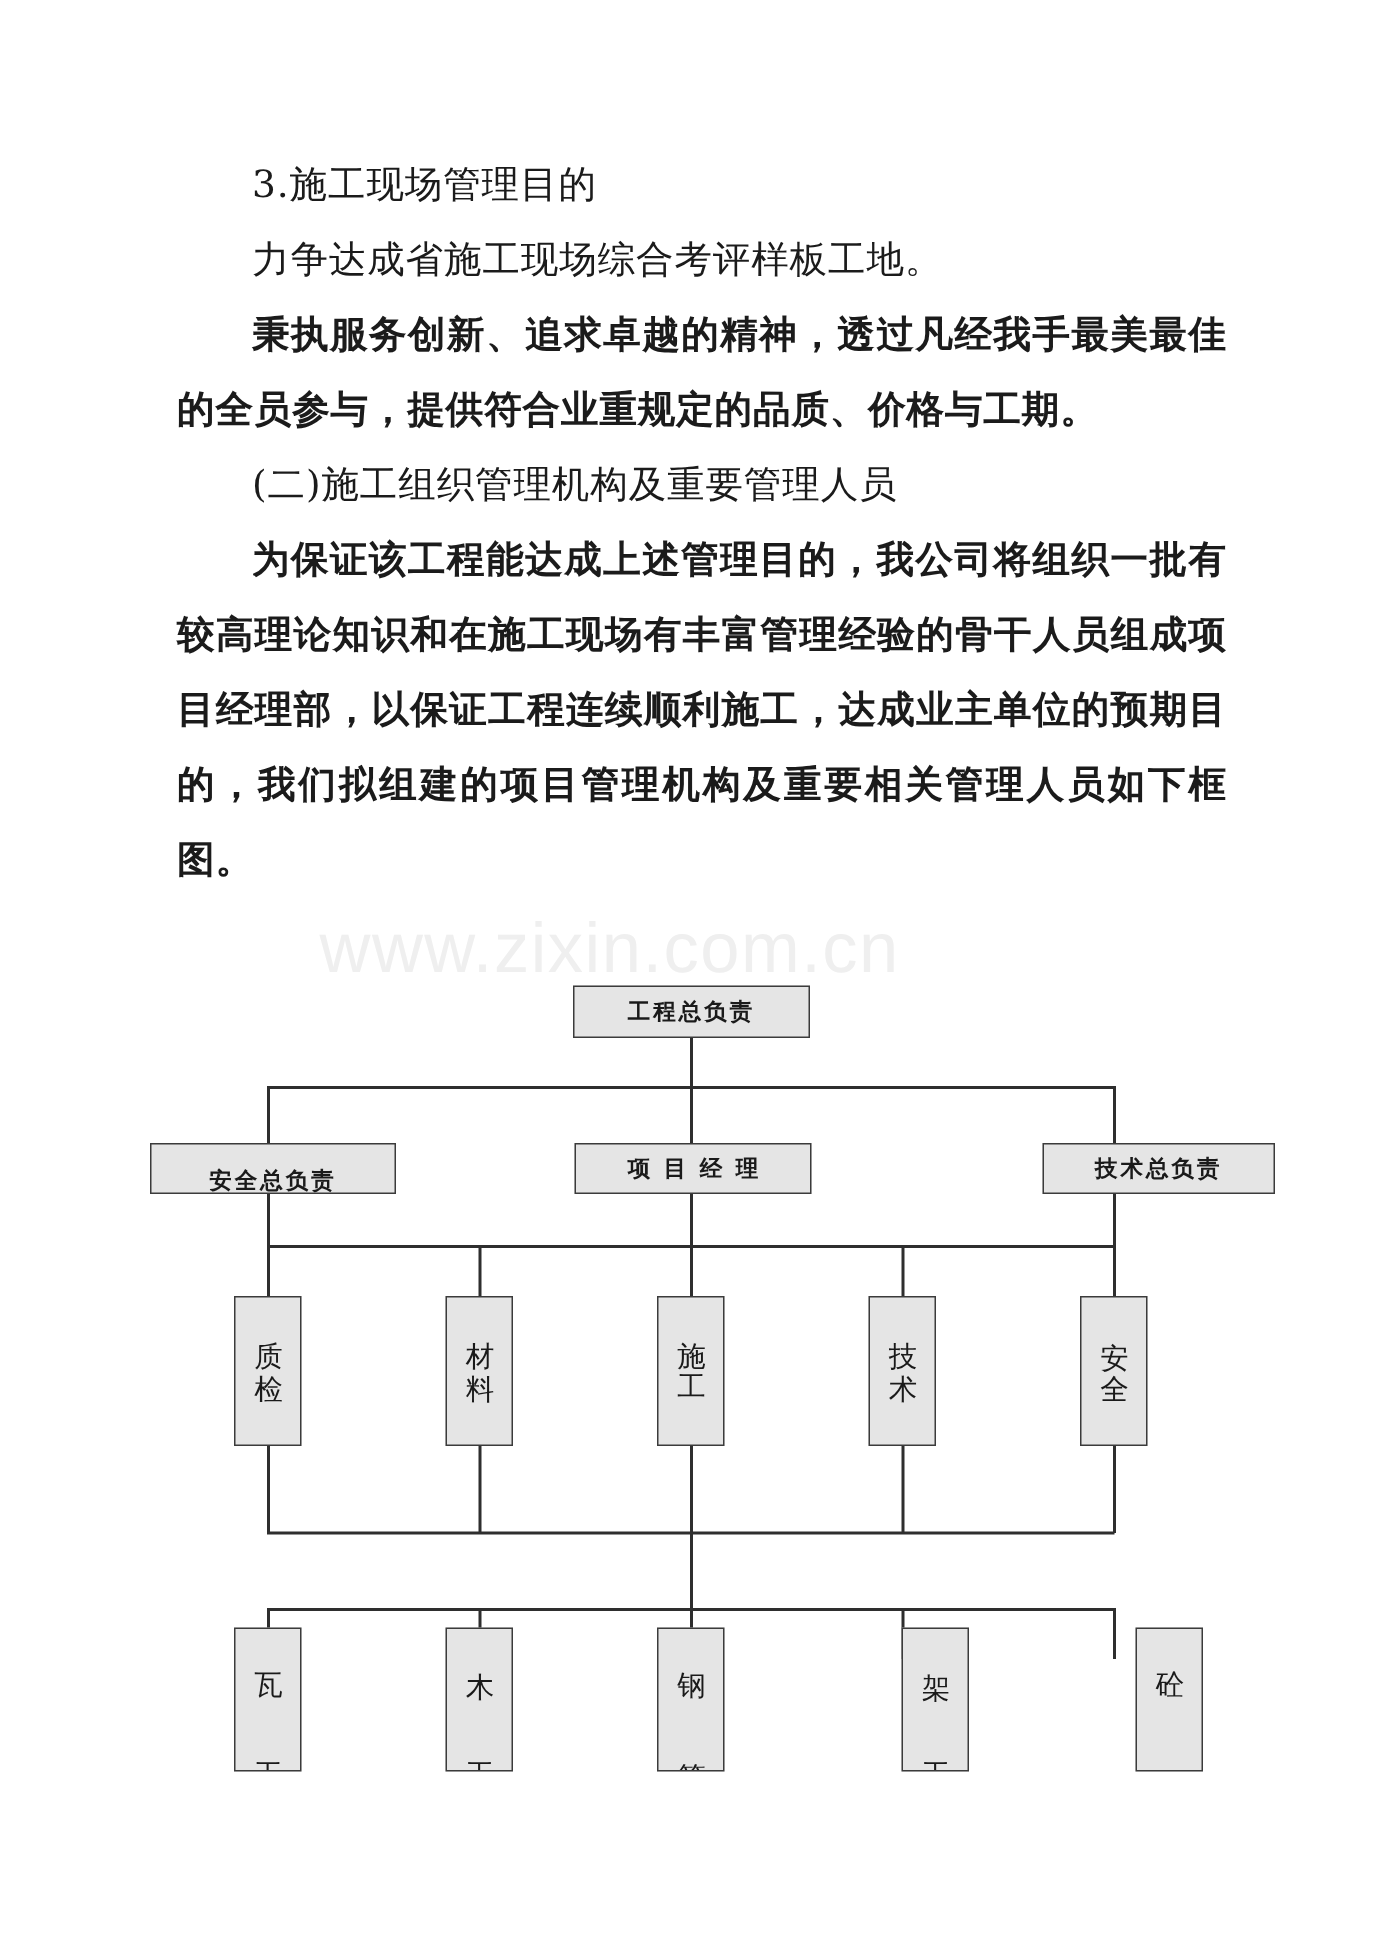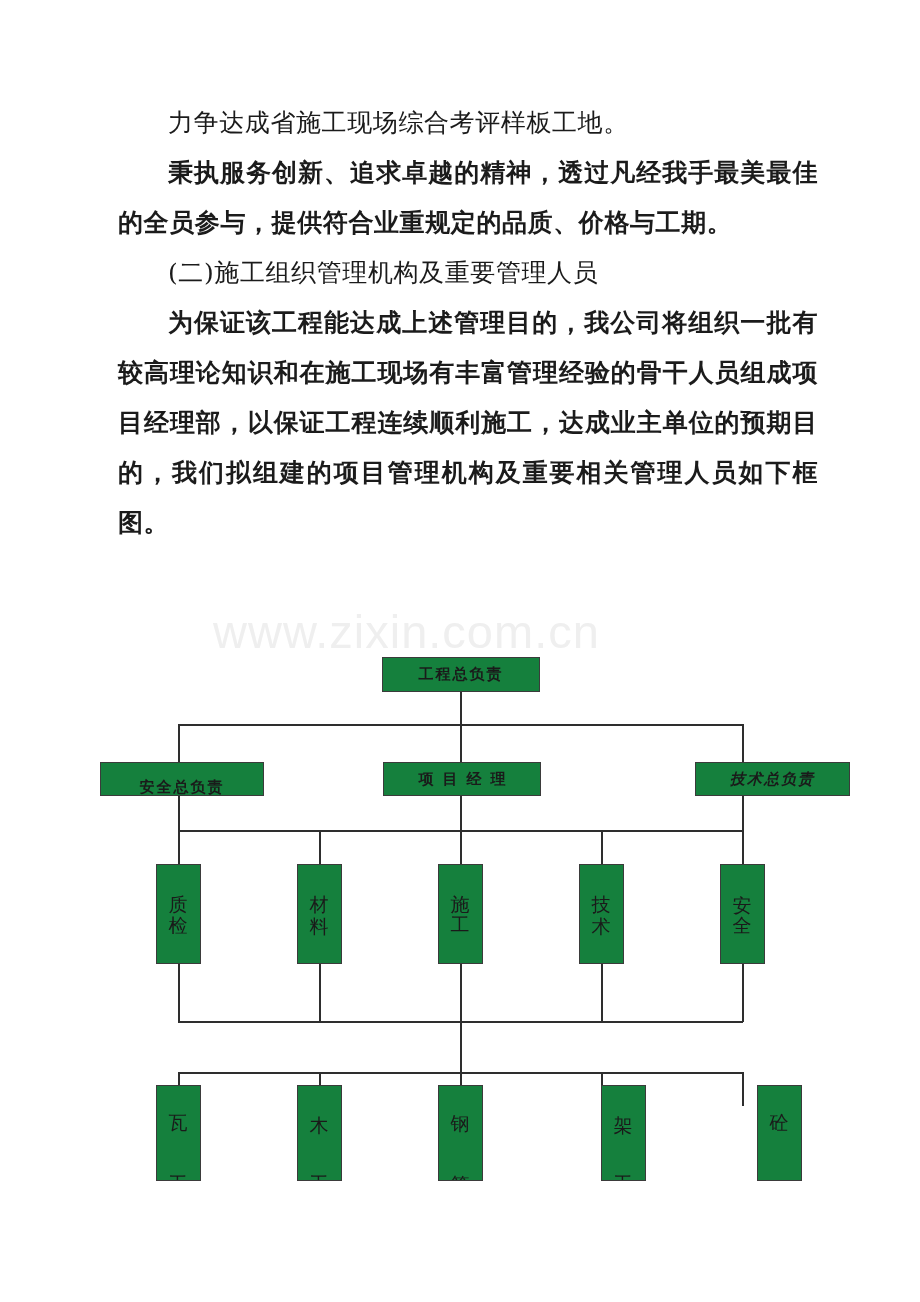--- a/index.html
+++ b/index.html
@@ -68,21 +68,21 @@
     z-index: 2;
     pointer-events: none;
   }
   .chart .node,
   .chart .line { pointer-events: auto; }
 
   .node {
     position: absolute;
     box-sizing: border-box;
     border: 1.6px solid #3b3b3b;
-    background: #15803d;
+    background: #e5e5e5;
     display: flex;
     align-items: center;
     justify-content: center;
     overflow: hidden;
   }
   .node .label {
     font-family: "DejaVu Sans", "Liberation Sans", sans-serif;
     font-size: 15px;
     font-weight: 700;
     color: #1a1a1a;
@@ -116,20 +116,21 @@
   }
   .line.h { height: 1.6px; }
   .line.v { width: 1.6px; }
 </style>
 </head>
 <body>
 
 <div id="page">
 
   <div class="doc-text">
+    <p class="para indent-1">3.施工现场管理目的</p>
     <p class="para indent-1">力争达成省施工现场综合考评样板工地。</p>
     <p class="para justify">秉执服务创新、追求卓越的精神，透过凡经我手最美最佳的全员参与，提供符合业重规定的品质、价格与工期。</p>
     <p class="para indent-1">(二)施工组织管理机构及重要管理人员</p>
     <p class="para justify">为保证该工程能达成上述管理目的，我公司将组织一批有较高理论知识和在施工现场有丰富管理经验的骨干人员组成项目经理部，以保证工程连续顺利施工，达成业主单位的预期目的，我们拟组建的项目管理机构及重要相关管理人员如下框图。</p>
   </div>
 
   <div class="watermark">www.zixin.com.cn</div>
 
   <div class="chart">
 
@@ -143,21 +144,21 @@
     <div class="line v" style="left:178px; top:724px; width:1.6px; height:38px;"></div>
     <div class="line v" style="left:460px; top:724px; width:1.6px; height:38px;"></div>
     <div class="line v" style="left:742px; top:724px; width:1.6px; height:38px;"></div>
 
     <div class="node wide" style="left:100px; top:762px; width:164px; height:34px;align-items:flex-end;">
       <span class="label">安全总负责</span>
     </div>
     <div class="node spaced" style="left:383px; top:762px; width:158px; height:34px;">
       <span class="label">项目经理</span>
     </div>
-    <div class="node wide" style="left:695px; top:762px; width:155px; height:34px;font-style:italic;">
+    <div class="node wide" style="left:695px; top:762px; width:155px; height:34px;">
       <span class="label">技术总负责</span>
     </div>
 
     <div class="line v" style="left:178px; top:796px; width:1.6px; height:35px;"></div>
     <div class="line v" style="left:460px; top:796px; width:1.6px; height:35px;"></div>
     <div class="line v" style="left:742px; top:796px; width:1.6px; height:35px;"></div>
     <div class="line h" style="left:178px; top:830px; width:565px; height:1.6px;"></div>
 
     <div class="line v" style="left:178px; top:830px; width:1.6px; height:34px;"></div>
     <div class="line v" style="left:319px; top:830px; width:1.6px; height:34px;"></div>

